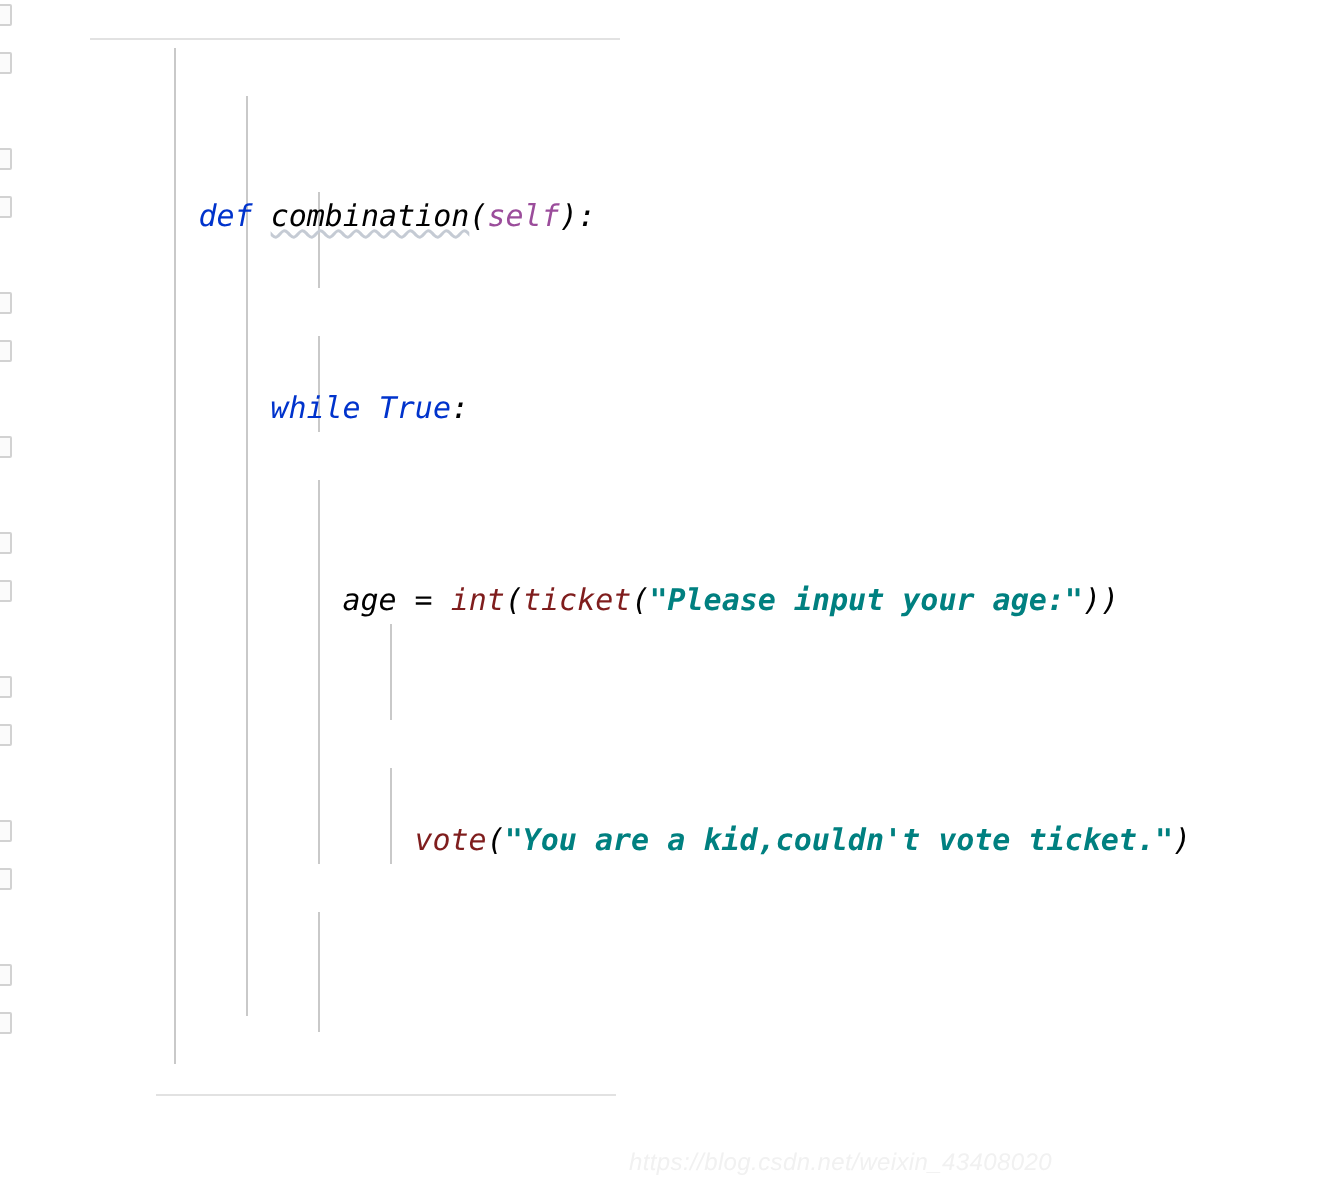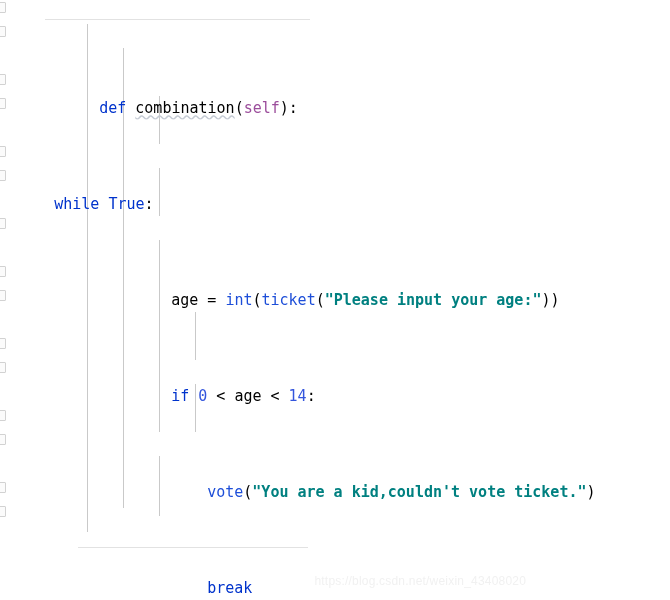--- a/index.html
+++ b/index.html
@@ -6,20 +6,21 @@
   html,body { width:670px; height:600px; background:#ffffff; }
   body {
     font-family:"DejaVu Sans Mono","Liberation Mono",monospace;
     overflow:hidden;
   }
   #editor {
     position:relative;
     width:534px;
     height:600px;
     background:#ffffff;
+    font-style:italic;
   }
   
   .gutter {
     position:absolute; left:0; top:0; width:10px; height:600px;
     pointer-events:none;
   }
   .fold {
     position:absolute; left:-5px; width:11px; height:11px;
     border:1px solid #d2d2d2; background:#fbfbfb; border-radius:1px;
   }
@@ -39,21 +40,21 @@
   }
   
   .guide {
     position:absolute;
     width:1px;
     background:#c9c9c9;
     pointer-events:none;
   }
   
   .kw   { color:#0033cc; }              
-  .bi   { color:#1d4ed8; }              
+  .bi   { color:#7f1d1d; }              
   .str  { color:#008080; font-weight:bold; }
   .num  { color:#3355dd; }
   .self { color:#9b4d9b; }              
   .plain{ color:#000000; }
   .op   { color:#000000; }
 
   
   .wavy {
     text-decoration: underline wavy #c5cbd4;
     text-decoration-skip-ink: none;
@@ -106,39 +107,33 @@
 
   <div class="uline" style="left:45px; top:19px; width:265px;"></div>
   <div class="uline" style="left:78px; top:547px; width:230px;"></div>
 
   <div class="code">
 
     <div class="line" style="padding-left:45px">
       <span class="kw">def</span><span class="plain"> </span><span class="plain wavy">combination</span><span class="op">(</span><span class="self">self</span><span class="op">):</span>
     </div>
 
-    <div class="line" style="">
+    <div class="line" style="padding-left:81px">
       <span class="kw">while</span><span class="plain"> </span><span class="kw">True</span><span class="op">:</span>
     </div>
 
     <div class="line" style="padding-left:117px">
       <span class="plain">age = </span><span class="bi">int</span><span class="op">(</span><span class="bi">ticket</span><span class="op">(</span><span class="str">"Please input your age:"</span><span class="op">))</span>
     </div>
 
-    <div class="line" style="padding-left:117px">
-      <span class="kw">if</span><span class="plain"> </span><span class="num">0</span><span class="plain"> &lt; age &lt; </span><span class="num">14</span><span class="op">:</span>
-    </div>
 
     <div class="line" style="padding-left:153px">
       <span class="bi">vote</span><span class="op">(</span><span class="str">"You are a kid,couldn't vote ticket."</span><span class="op">)</span>
     </div>
 
-    <div class="line" style="padding-left:153px">
-      <span class="kw">break</span>
-    </div>
 
     
 
     
 
     
 
     
 
     

